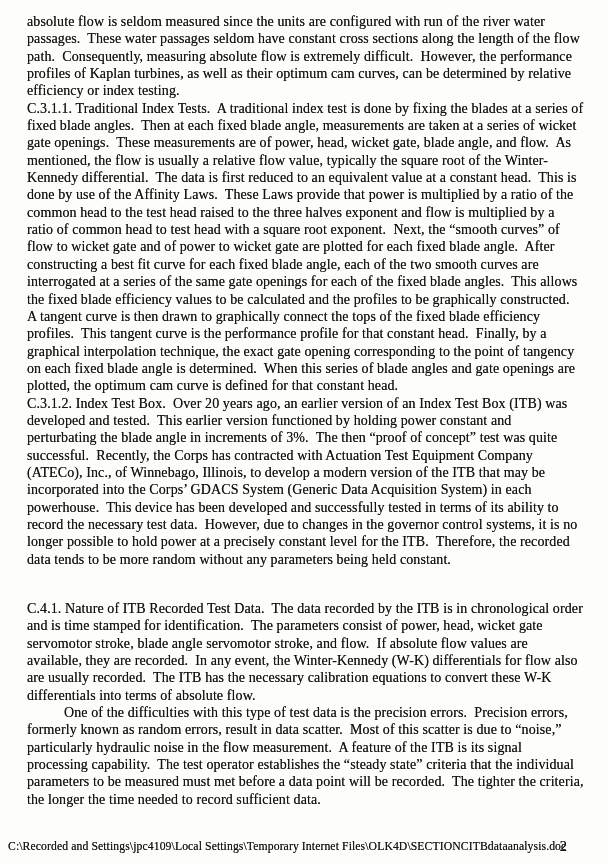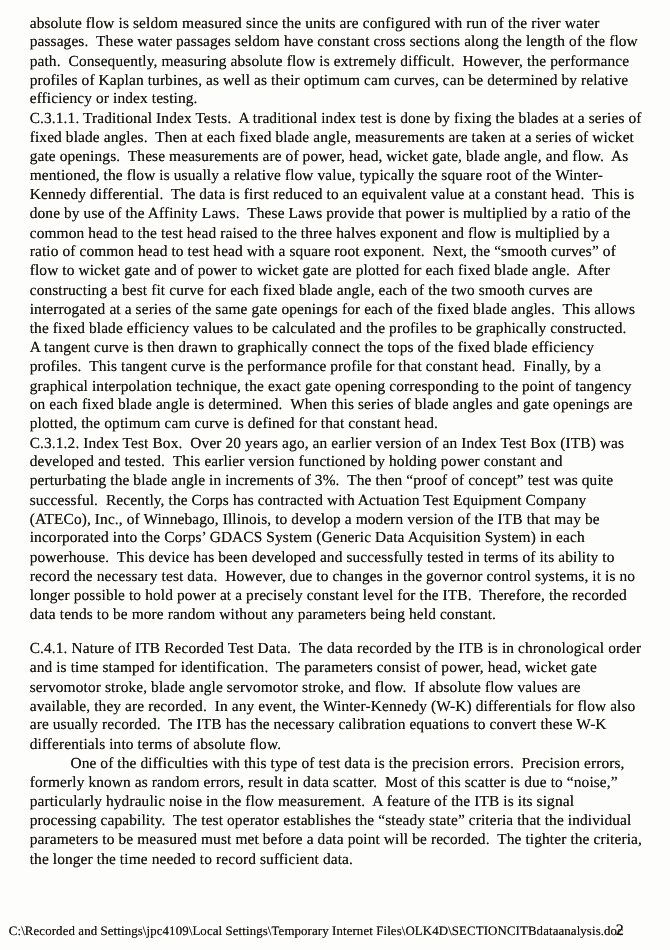--- a/index.html
+++ b/index.html
@@ -31,21 +31,21 @@
     text-shadow: 0 0 0.5px rgba(25, 20, 14, 0.75);
     letter-spacing: 0.1px;
   }
   .para {
     margin: 0;
   }
   .para.indent {
     text-indent: 37px;
   }
   .para.space-before {
-    margin-top: 14px;
+    margin-top: 32px;
   }
   .u {
     text-decoration-thickness: 1px;
     text-underline-offset: 2.5px;
   }
   .footer-path {
     position: absolute;
     left: 8px;
     bottom: 11px;
     font-size: 11.7px;

